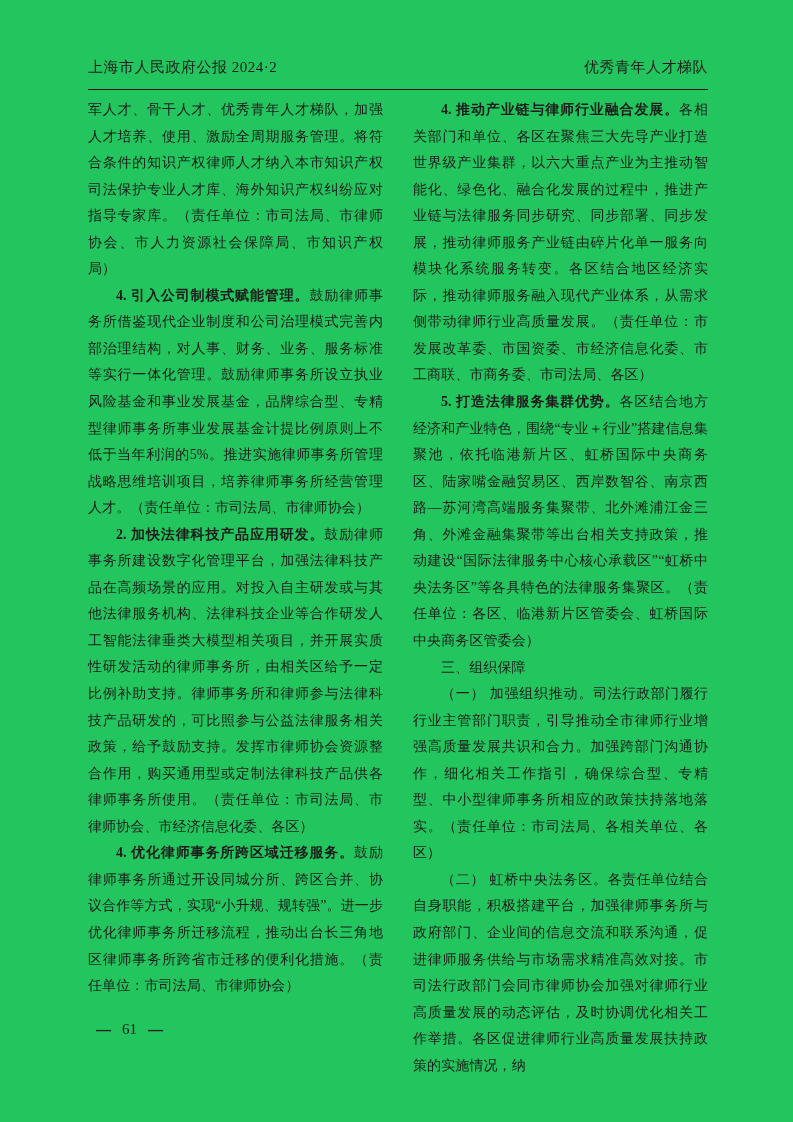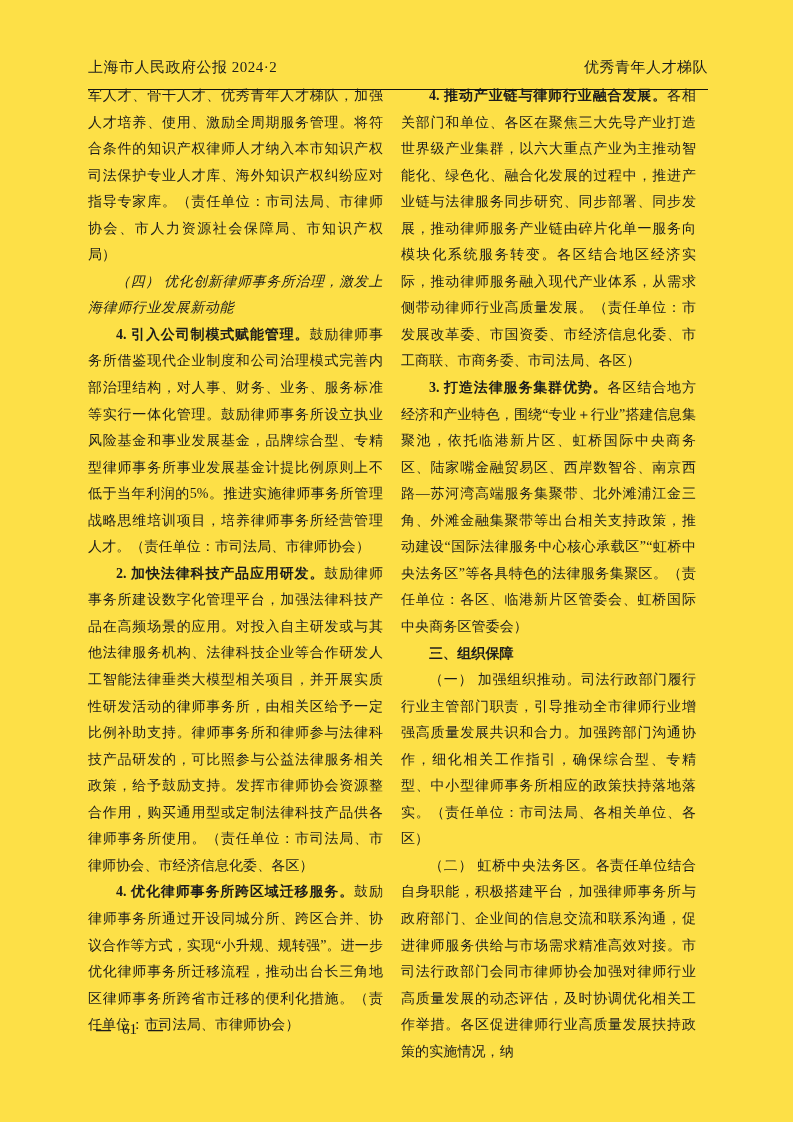--- a/index.html
+++ b/index.html
@@ -4,52 +4,52 @@
 <style>
   html, body { margin: 0; padding: 0; }
   body {
     width: 793px; height: 1122px;
     background: #f7f7f5;
     font-family: "Liberation Serif", "DejaVu Serif", serif;
   }
   .page {
     position: relative;
     width: 793px; height: 1122px;
-    background: #fde047;
+    background: #22c55e;
     color: #1c1c1c;
     overflow: hidden;
   }
   .header {
     position: absolute;
     top: 58px; left: 88px; width: 620px;
     display: flex; justify-content: space-between; align-items: baseline;
     font-size: 15px;
     letter-spacing: 0.5px;
   }
   .header-rule {
     position: absolute;
     top: 89px; left: 88px; width: 620px;
     border-top: 1.6px solid #111;
   }
   .columns {
     position: absolute;
-    top: 83px; left: 88px; width: 620px;
-    display: flex; gap: 18px;
+    top: 97px; left: 88px; width: 620px;
+    display: flex; gap: 30px;
   }
   .col {
     width: 295px;
     font-size: 14px;
     line-height: 26.55px;
     letter-spacing: 0.1px;
     text-align: justify;
   }
   .col p { margin: 0; text-indent: 2em; }
   p.continuation { text-indent: 0; }
   p.kai-heading { font-style: italic; letter-spacing: 0.6px; }
-  p.section-heading { font-weight: bold; font-family: "Liberation Sans", "DejaVu Sans", sans-serif; }
+  p.section-heading { font-weight: normal; font-family: "Liberation Sans", "DejaVu Sans", sans-serif; }
   p.numbered .lead { font-weight: bold; font-family: Liberation Serif, serif; }
   p.sub-item .lead { letter-spacing: 0.5px; }
   .footer {
     position: absolute;
     top: 1021px; left: 96px;
     font-size: 15px;
     display: flex; align-items: center; gap: 11px;
   }
   .footer .dash { font-weight: bold; transform: scaleY(1.2); }
 </style>
@@ -61,28 +61,27 @@
   <div class="header">
     <span>上海市人民政府公报 2024·2</span>
     <span>优秀青年人才梯队</span>
   </div>
 
   <div class="header-rule"></div>
 
   <div class="columns">
     <div class="col">
         <p class="continuation">军人才、骨干人才、优秀青年人才梯队，加强人才培养、使用、激励全周期服务管理。将符合条件的知识产权律师人才纳入本市知识产权司法保护专业人才库、海外知识产权纠纷应对指导专家库。（责任单位：市司法局、市律师协会、市人力资源社会保障局、市知识产权局）</p>
-        <p class="kai-heading">（四） 优化创新律师事务所治理，激发上海律师行业发展新动能</p>
         <p class="numbered"><span class="lead">4. 引入公司制模式赋能管理。</span>鼓励律师事务所借鉴现代企业制度和公司治理模式完善内部治理结构，对人事、财务、业务、服务标准等实行一体化管理。鼓励律师事务所设立执业风险基金和事业发展基金，品牌综合型、专精型律师事务所事业发展基金计提比例原则上不低于当年利润的5%。推进实施律师事务所管理战略思维培训项目，培养律师事务所经营管理人才。（责任单位：市司法局、市律师协会）</p>
         <p class="numbered"><span class="lead">2. 加快法律科技产品应用研发。</span>鼓励律师事务所建设数字化管理平台，加强法律科技产品在高频场景的应用。对投入自主研发或与其他法律服务机构、法律科技企业等合作研发人工智能法律垂类大模型相关项目，并开展实质性研发活动的律师事务所，由相关区给予一定比例补助支持。律师事务所和律师参与法律科技产品研发的，可比照参与公益法律服务相关政策，给予鼓励支持。发挥市律师协会资源整合作用，购买通用型或定制法律科技产品供各律师事务所使用。（责任单位：市司法局、市律师协会、市经济信息化委、各区）</p>
         <p class="numbered"><span class="lead">4. 优化律师事务所跨区域迁移服务。</span>鼓励律师事务所通过开设同城分所、跨区合并、协议合作等方式，实现“小升规、规转强”。进一步优化律师事务所迁移流程，推动出台长三角地区律师事务所跨省市迁移的便利化措施。（责任单位：市司法局、市律师协会）</p>
       </div>
     <div class="col">
         <p class="numbered"><span class="lead">4. 推动产业链与律师行业融合发展。</span>各相关部门和单位、各区在聚焦三大先导产业打造世界级产业集群，以六大重点产业为主推动智能化、绿色化、融合化发展的过程中，推进产业链与法律服务同步研究、同步部署、同步发展，推动律师服务产业链由碎片化单一服务向模块化系统服务转变。各区结合地区经济实际，推动律师服务融入现代产业体系，从需求侧带动律师行业高质量发展。（责任单位：市发展改革委、市国资委、市经济信息化委、市工商联、市商务委、市司法局、各区）</p>
-        <p class="numbered"><span class="lead">3. 打造法律服务集群优势。</span>各区结合地方经济和产业特色，围绕“专业＋行业”搭建信息集聚池，依托临港新片区、虹桥国际中央商务区、陆家嘴金融贸易区、西岸数智谷、南京西路—苏河湾高端服务集聚带、北外滩浦江金三角、外滩金融集聚带等出台相关支持政策，推动建设“国际法律服务中心核心承载区”“虹桥中央法务区”等各具特色的法律服务集聚区。（责任单位：各区、临港新片区管委会、虹桥国际中央商务区管委会）</p>
+        <p class="numbered"><span class="lead">5. 打造法律服务集群优势。</span>各区结合地方经济和产业特色，围绕“专业＋行业”搭建信息集聚池，依托临港新片区、虹桥国际中央商务区、陆家嘴金融贸易区、西岸数智谷、南京西路—苏河湾高端服务集聚带、北外滩浦江金三角、外滩金融集聚带等出台相关支持政策，推动建设“国际法律服务中心核心承载区”“虹桥中央法务区”等各具特色的法律服务集聚区。（责任单位：各区、临港新片区管委会、虹桥国际中央商务区管委会）</p>
         <p class="section-heading">三、组织保障</p>
         <p class="sub-item"><span class="lead">（一） 加强组织推动。</span>司法行政部门履行行业主管部门职责，引导推动全市律师行业增强高质量发展共识和合力。加强跨部门沟通协作，细化相关工作指引，确保综合型、专精型、中小型律师事务所相应的政策扶持落地落实。（责任单位：市司法局、各相关单位、各区）</p>
         <p class="sub-item"><span class="lead">（二） 虹桥中央法务区。</span>各责任单位结合自身职能，积极搭建平台，加强律师事务所与政府部门、企业间的信息交流和联系沟通，促进律师服务供给与市场需求精准高效对接。市司法行政部门会同市律师协会加强对律师行业高质量发展的动态评估，及时协调优化相关工作举措。各区促进律师行业高质量发展扶持政策的实施情况，纳</p>
       </div>
   </div>
 
   <div class="footer">
     <span class="dash">—</span>
     <span>61</span>
     <span class="dash">—</span>

